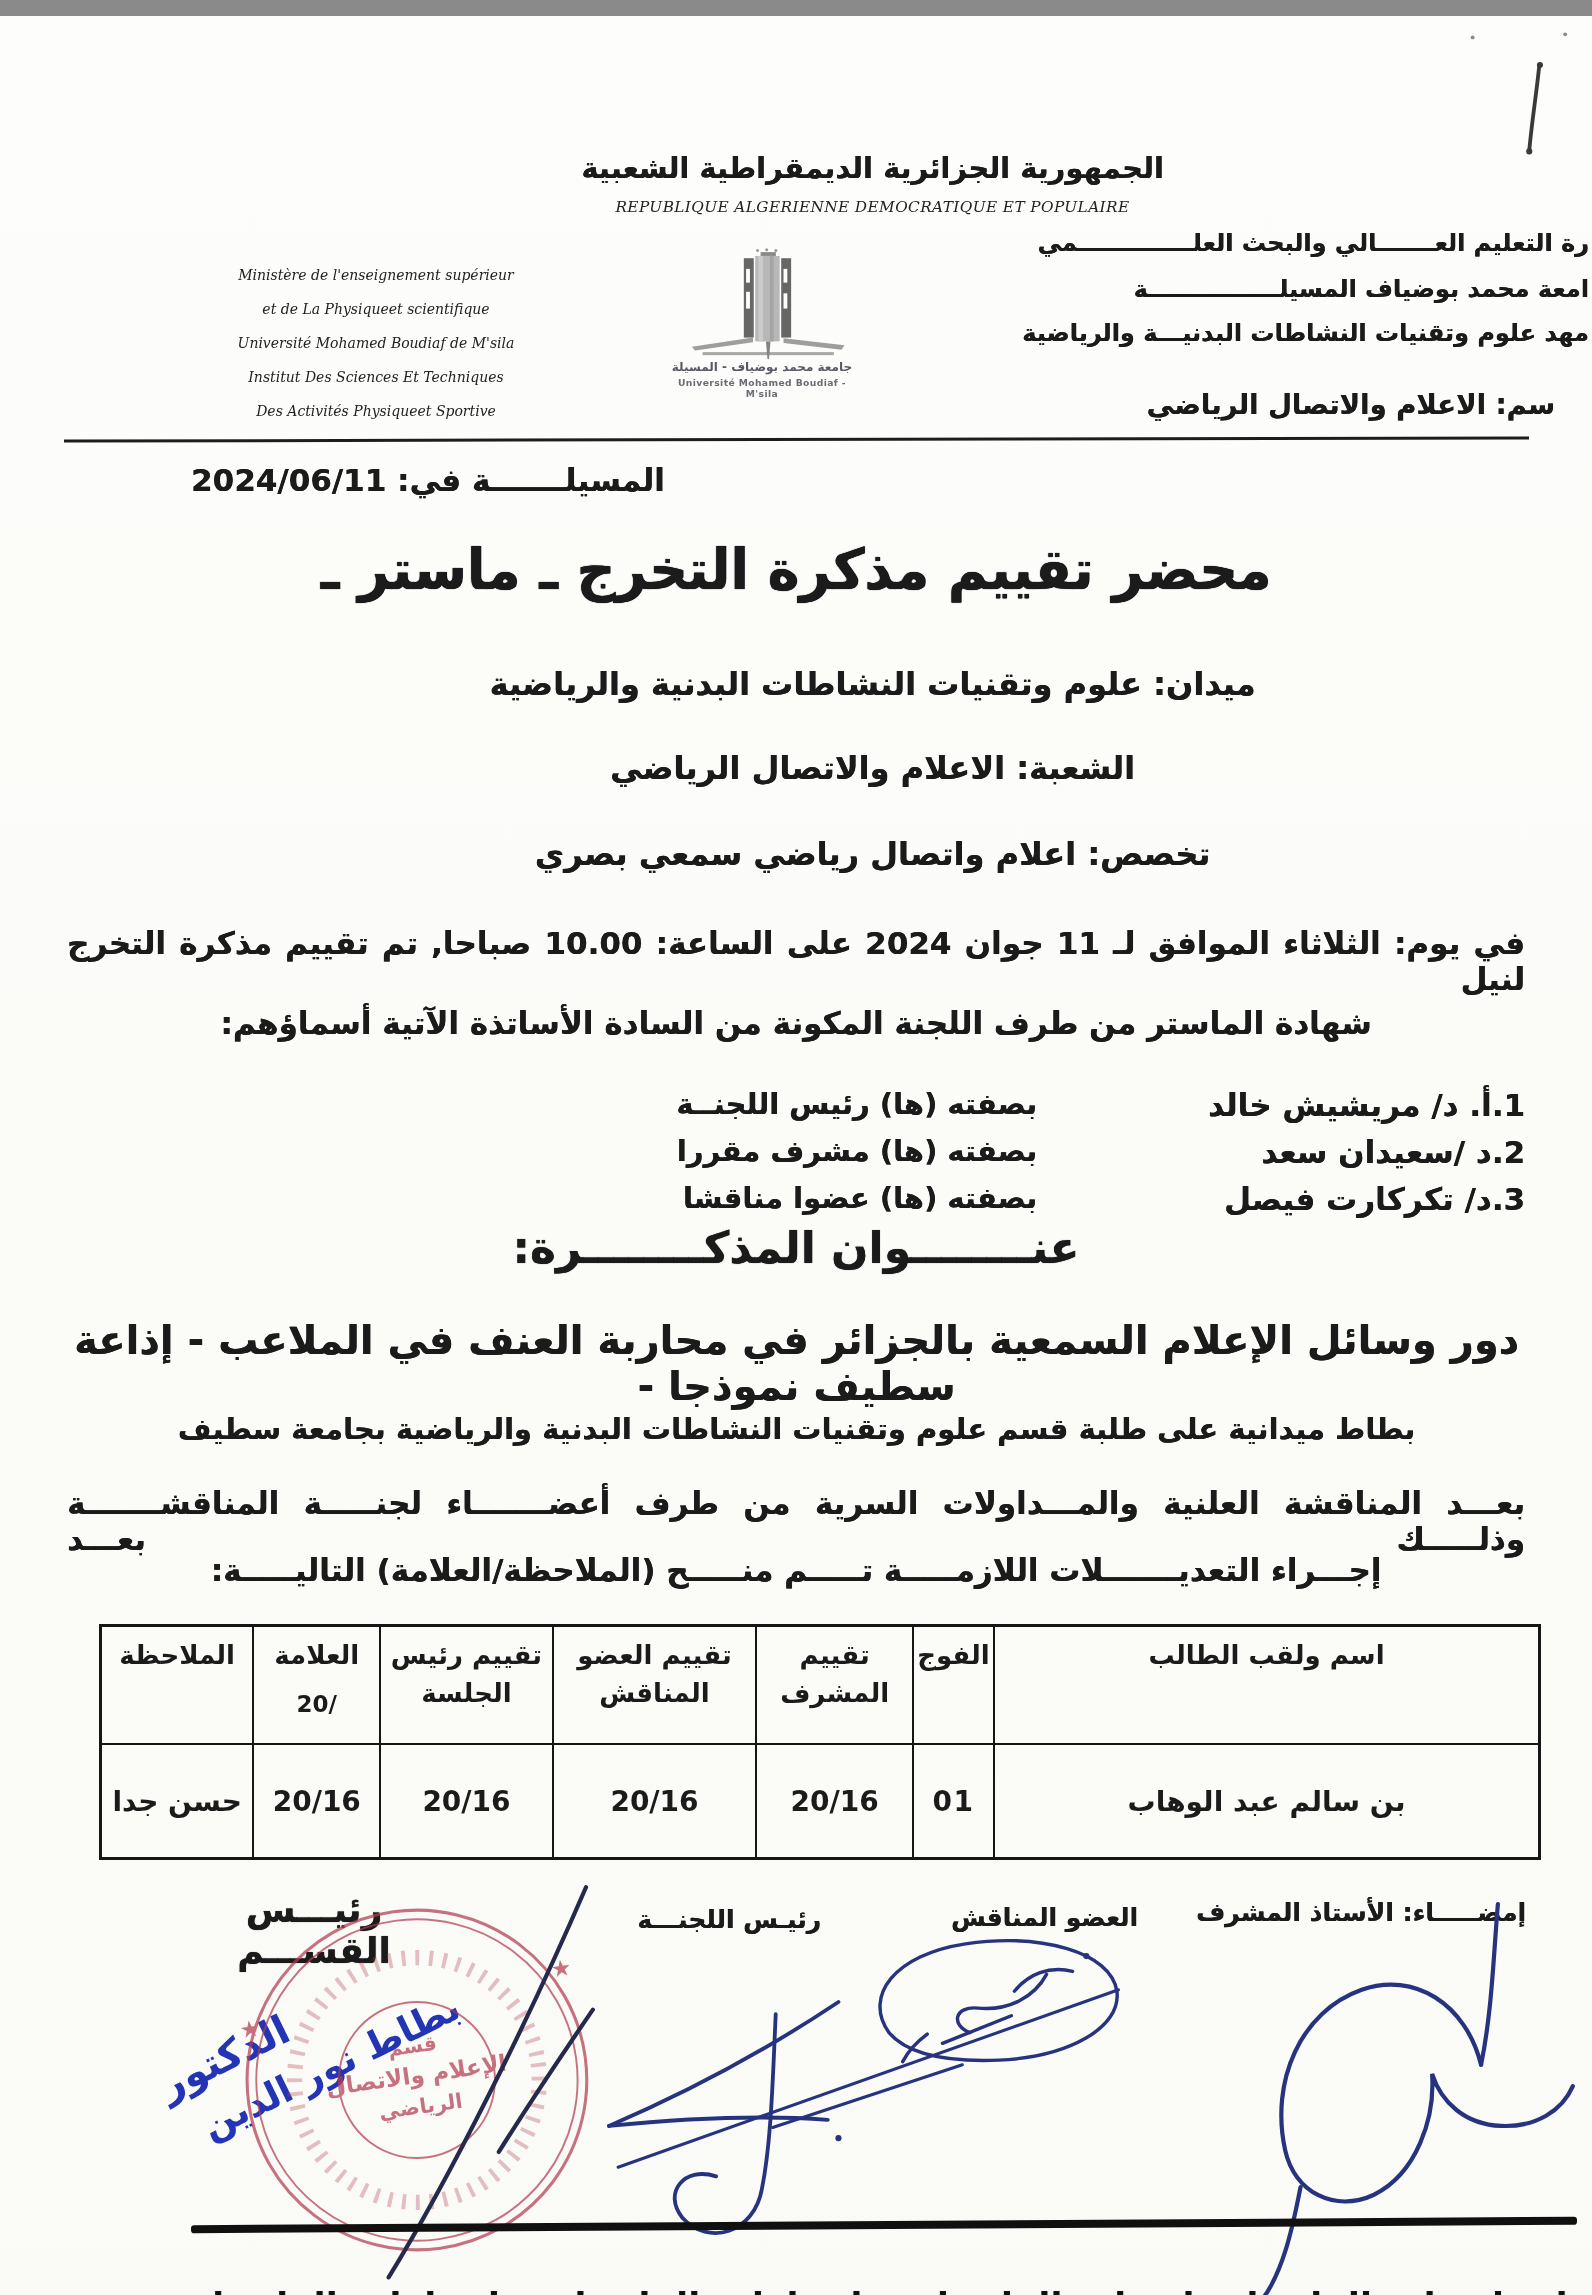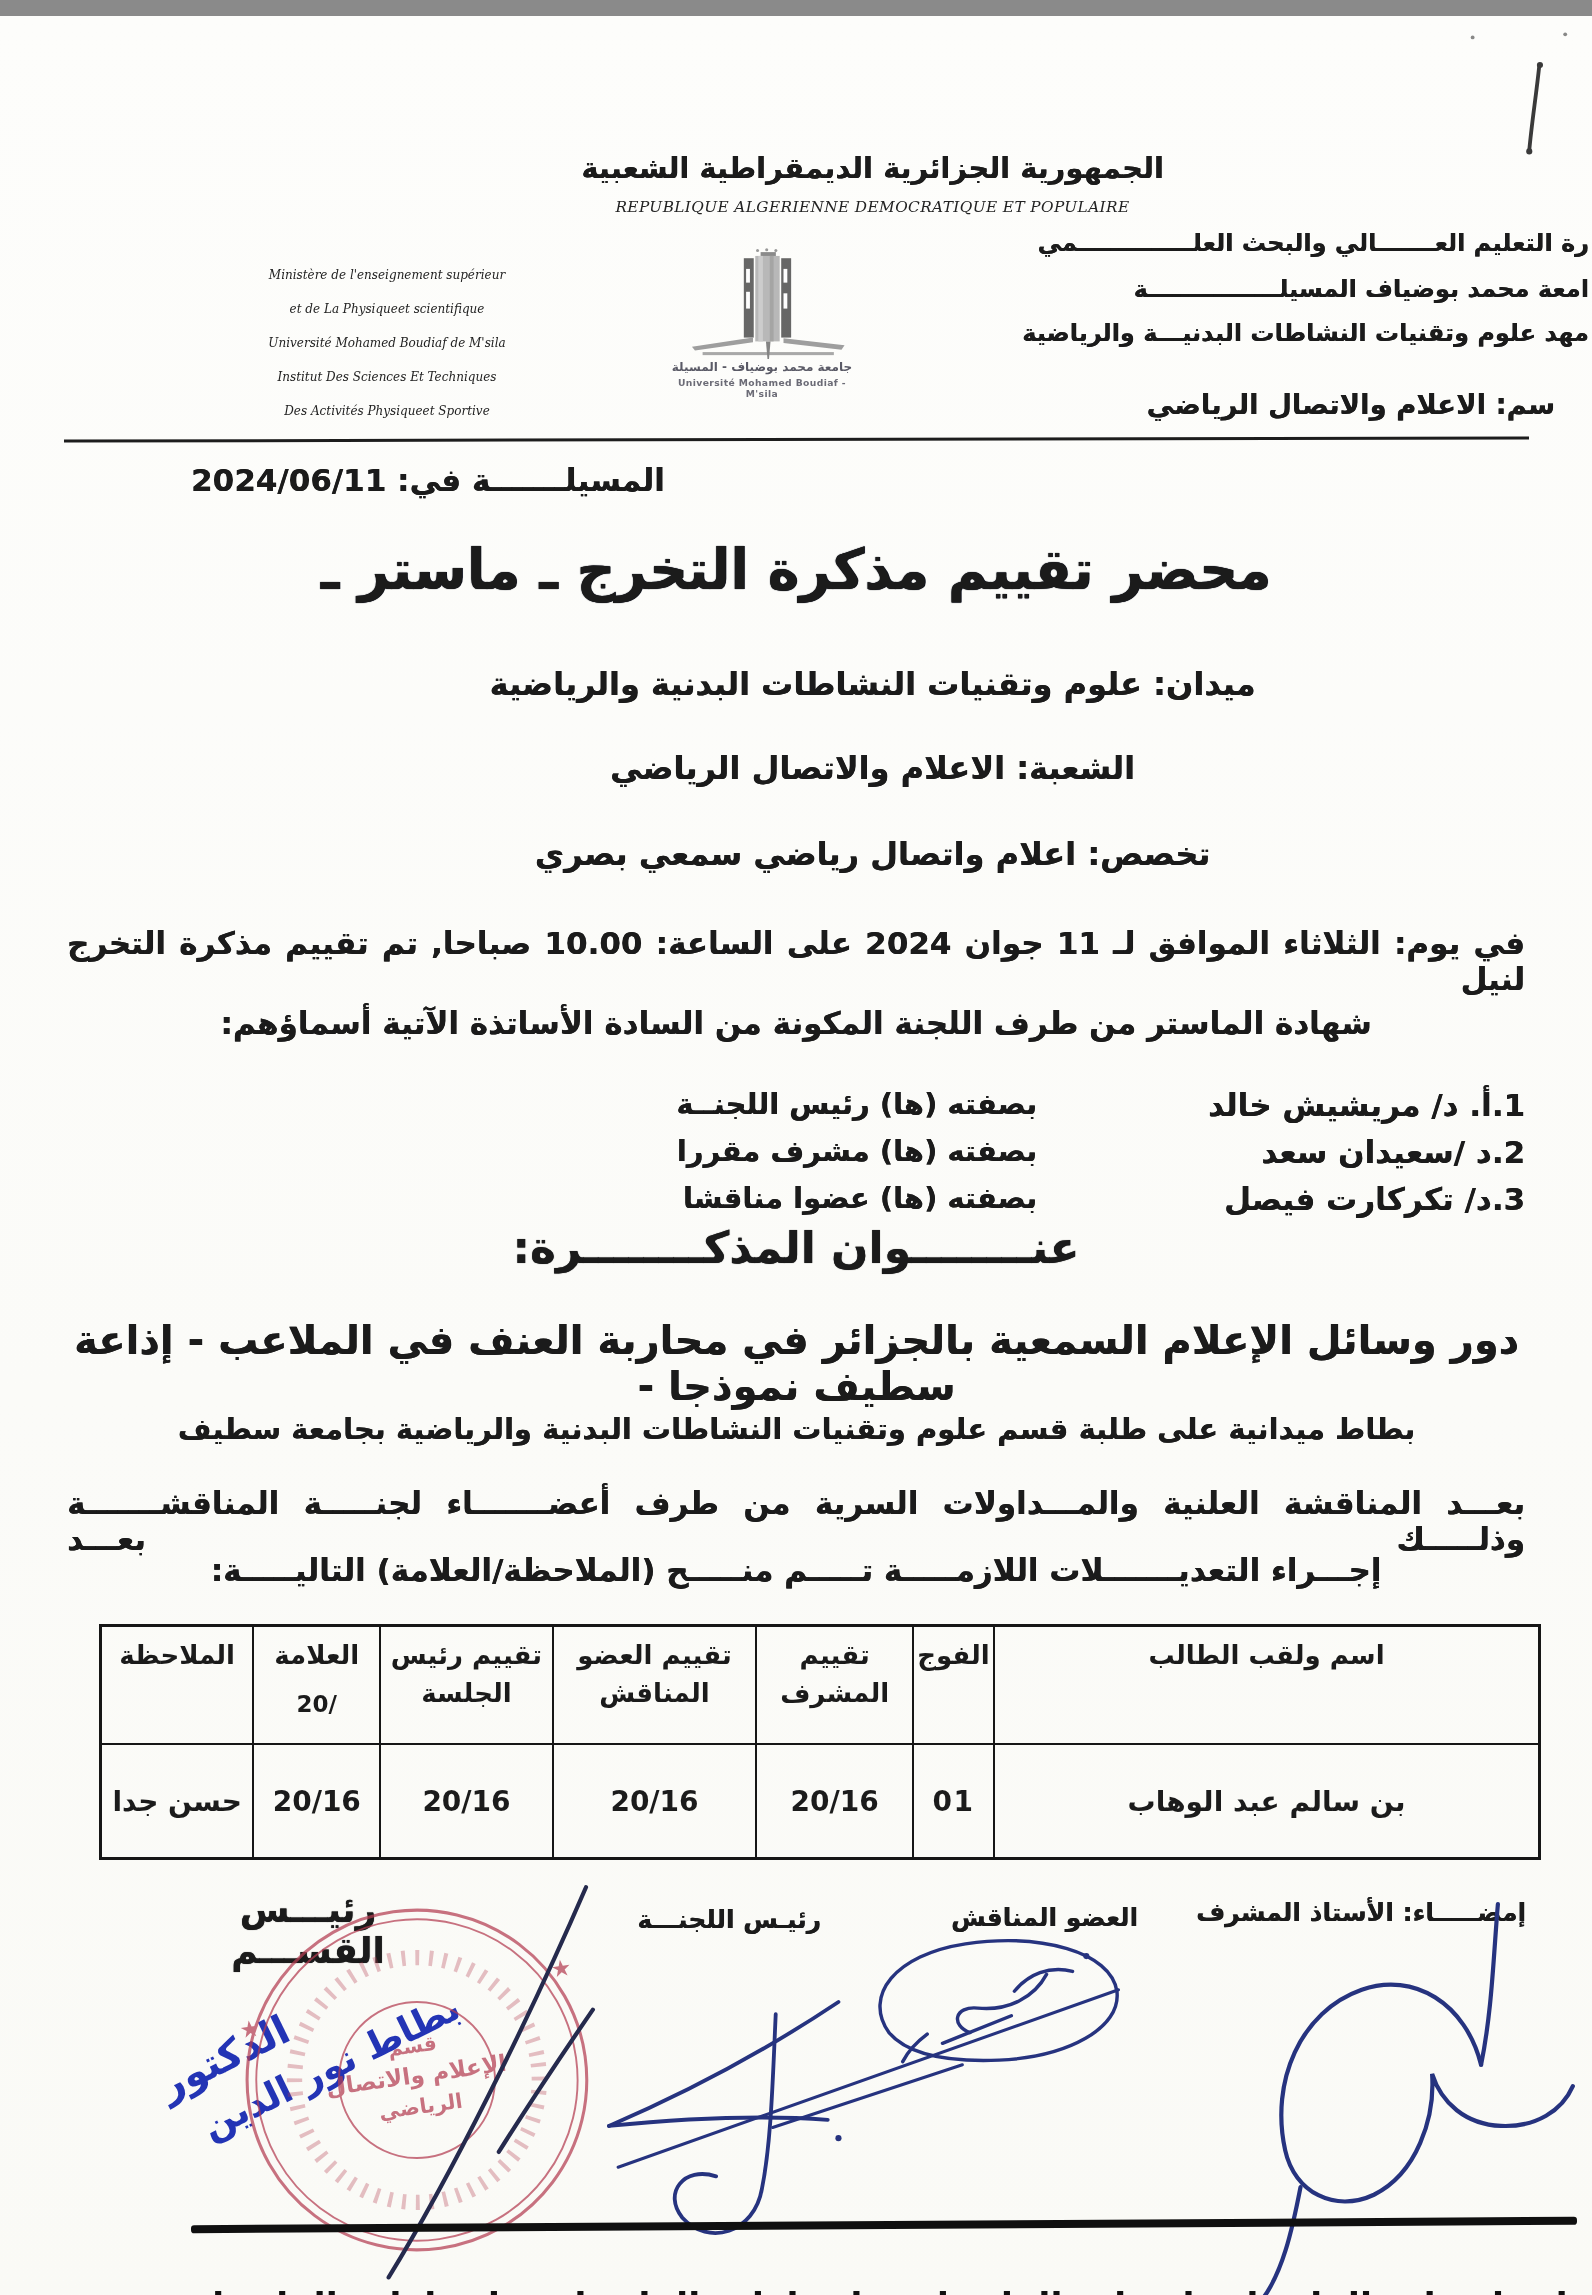--- a/index.html
+++ b/index.html
@@ -10,22 +10,22 @@
     font-family:"DejaVu Sans",sans-serif;direction:rtl;
   }
   .abs{position:absolute;}
   .b{font-weight:bold;}
   .ink{text-shadow:0.3px 0 0 currentColor;}
   .ctr{text-align:center;}
   
   .republic-ar{top:135px;left:490px;width:765px;font-size:29px;}
   .republic-fr{top:182px;left:490px;width:765px;font-size:15.3px;font-style:italic;
     font-family:"DejaVu Serif",serif;direction:ltr;letter-spacing:0.4px;color:#222;}
-  .ministry-fr{top:242px;left:217px;width:340px;direction:ltr;text-align:center;
-    font-family:"DejaVu Serif",serif;font-style:italic;font-size:12px;line-height:34px;color:#222;}
+  .ministry-fr{top:242px;left:206px;width:340px;direction:ltr;text-align:center;
+    font-family:"DejaVu Serif",serif;font-style:italic;font-size:14px;line-height:34px;color:#222;}
   .ministry-ar-line{right:3.1px;text-align:right;font-size:24px;white-space:nowrap;}
   .mar1{top:213px;} .mar2{top:259px;} .mar3{top:303px;}
   .mar4{top:372px;right:37px;font-size:27.5px;}
   .logo-wrap{top:230px;left:687px;width:164px;height:116px;opacity:.85;filter:blur(0.2px);}
   .logo-cap-ar{top:344px;left:670px;width:184px;font-size:12px;color:#5a5a66;font-weight:bold;}
   .logo-cap-fr{top:361px;left:670px;width:184px;font-size:9.2px;color:#6b6b76;direction:ltr;
     font-weight:bold;letter-spacing:0.4px;}
   .hr-top{top:422px;left:64px;width:1465px;height:3.1px;background:#1d1d1d;transform:rotate(-.12deg);}
   .date-line{top:446px;left:191px;font-size:31px;white-space:nowrap;}
   .doc-title{top:522px;left:0;width:100%;font-size:54px;letter-spacing:0.8px;
@@ -50,21 +50,21 @@
   .tbl th{height:106px;font-size:26px;line-height:38px;vertical-align:top;padding-top:9.2px;}
   .tbl td{height:110px;font-size:28px;vertical-align:middle;}
   .tbl tr.data td{border-bottom-width:3.8px;}
   .score-den{font-size:23px;margin-top:10.7px;}
   .grp{font-size:32px;letter-spacing:1.5px;}
   
   .sig-label{font-size:25px;white-space:nowrap;}
   .sg-sup{top:1882px;right:66px;}
   .sg-exa{top:1887px;left:970px;width:168px;text-align:center;}
   .sg-chair{top:1889px;left:653px;width:168px;text-align:center;}
-  .sg-dept{top:1873px;left:176px;width:264px;text-align:center;font-size:36px;text-shadow:0 0 0.8px #141414;}
+  .sg-dept{top:1873px;left:182px;width:264px;text-align:center;font-size:36px;text-shadow:0 0 0.8px #141414;}
   .handwriting{top:1986px;left:15.3px;width:582px;height:184px;transform:rotate(-26deg);
     color:#2334b5;text-align:center;font-weight:bold;}
   .hw1{font-size:40px;padding-right:115px;letter-spacing:1.5px;}
   .hw2{font-size:37px;margin-top:10.7px;margin-right:-69px;letter-spacing:0.8px;}
   .hr-bottom{top:2205px;left:191px;width:1386px;height:7.7px;background:#101010;
     border-radius:3.1px;transform:rotate(-.35deg);}
   .footer-cut{top:2257px;left:182px;width:1386px;height:24.5px;overflow:hidden;}
   .footer-cut span{display:block;transform:translateY(13px);font-size:35px;font-weight:bold;
     word-spacing:21.4px;letter-spacing:3.1px;white-space:nowrap;color:#101010;}
   .ink-svg{position:absolute;inset:0;pointer-events:none;}

